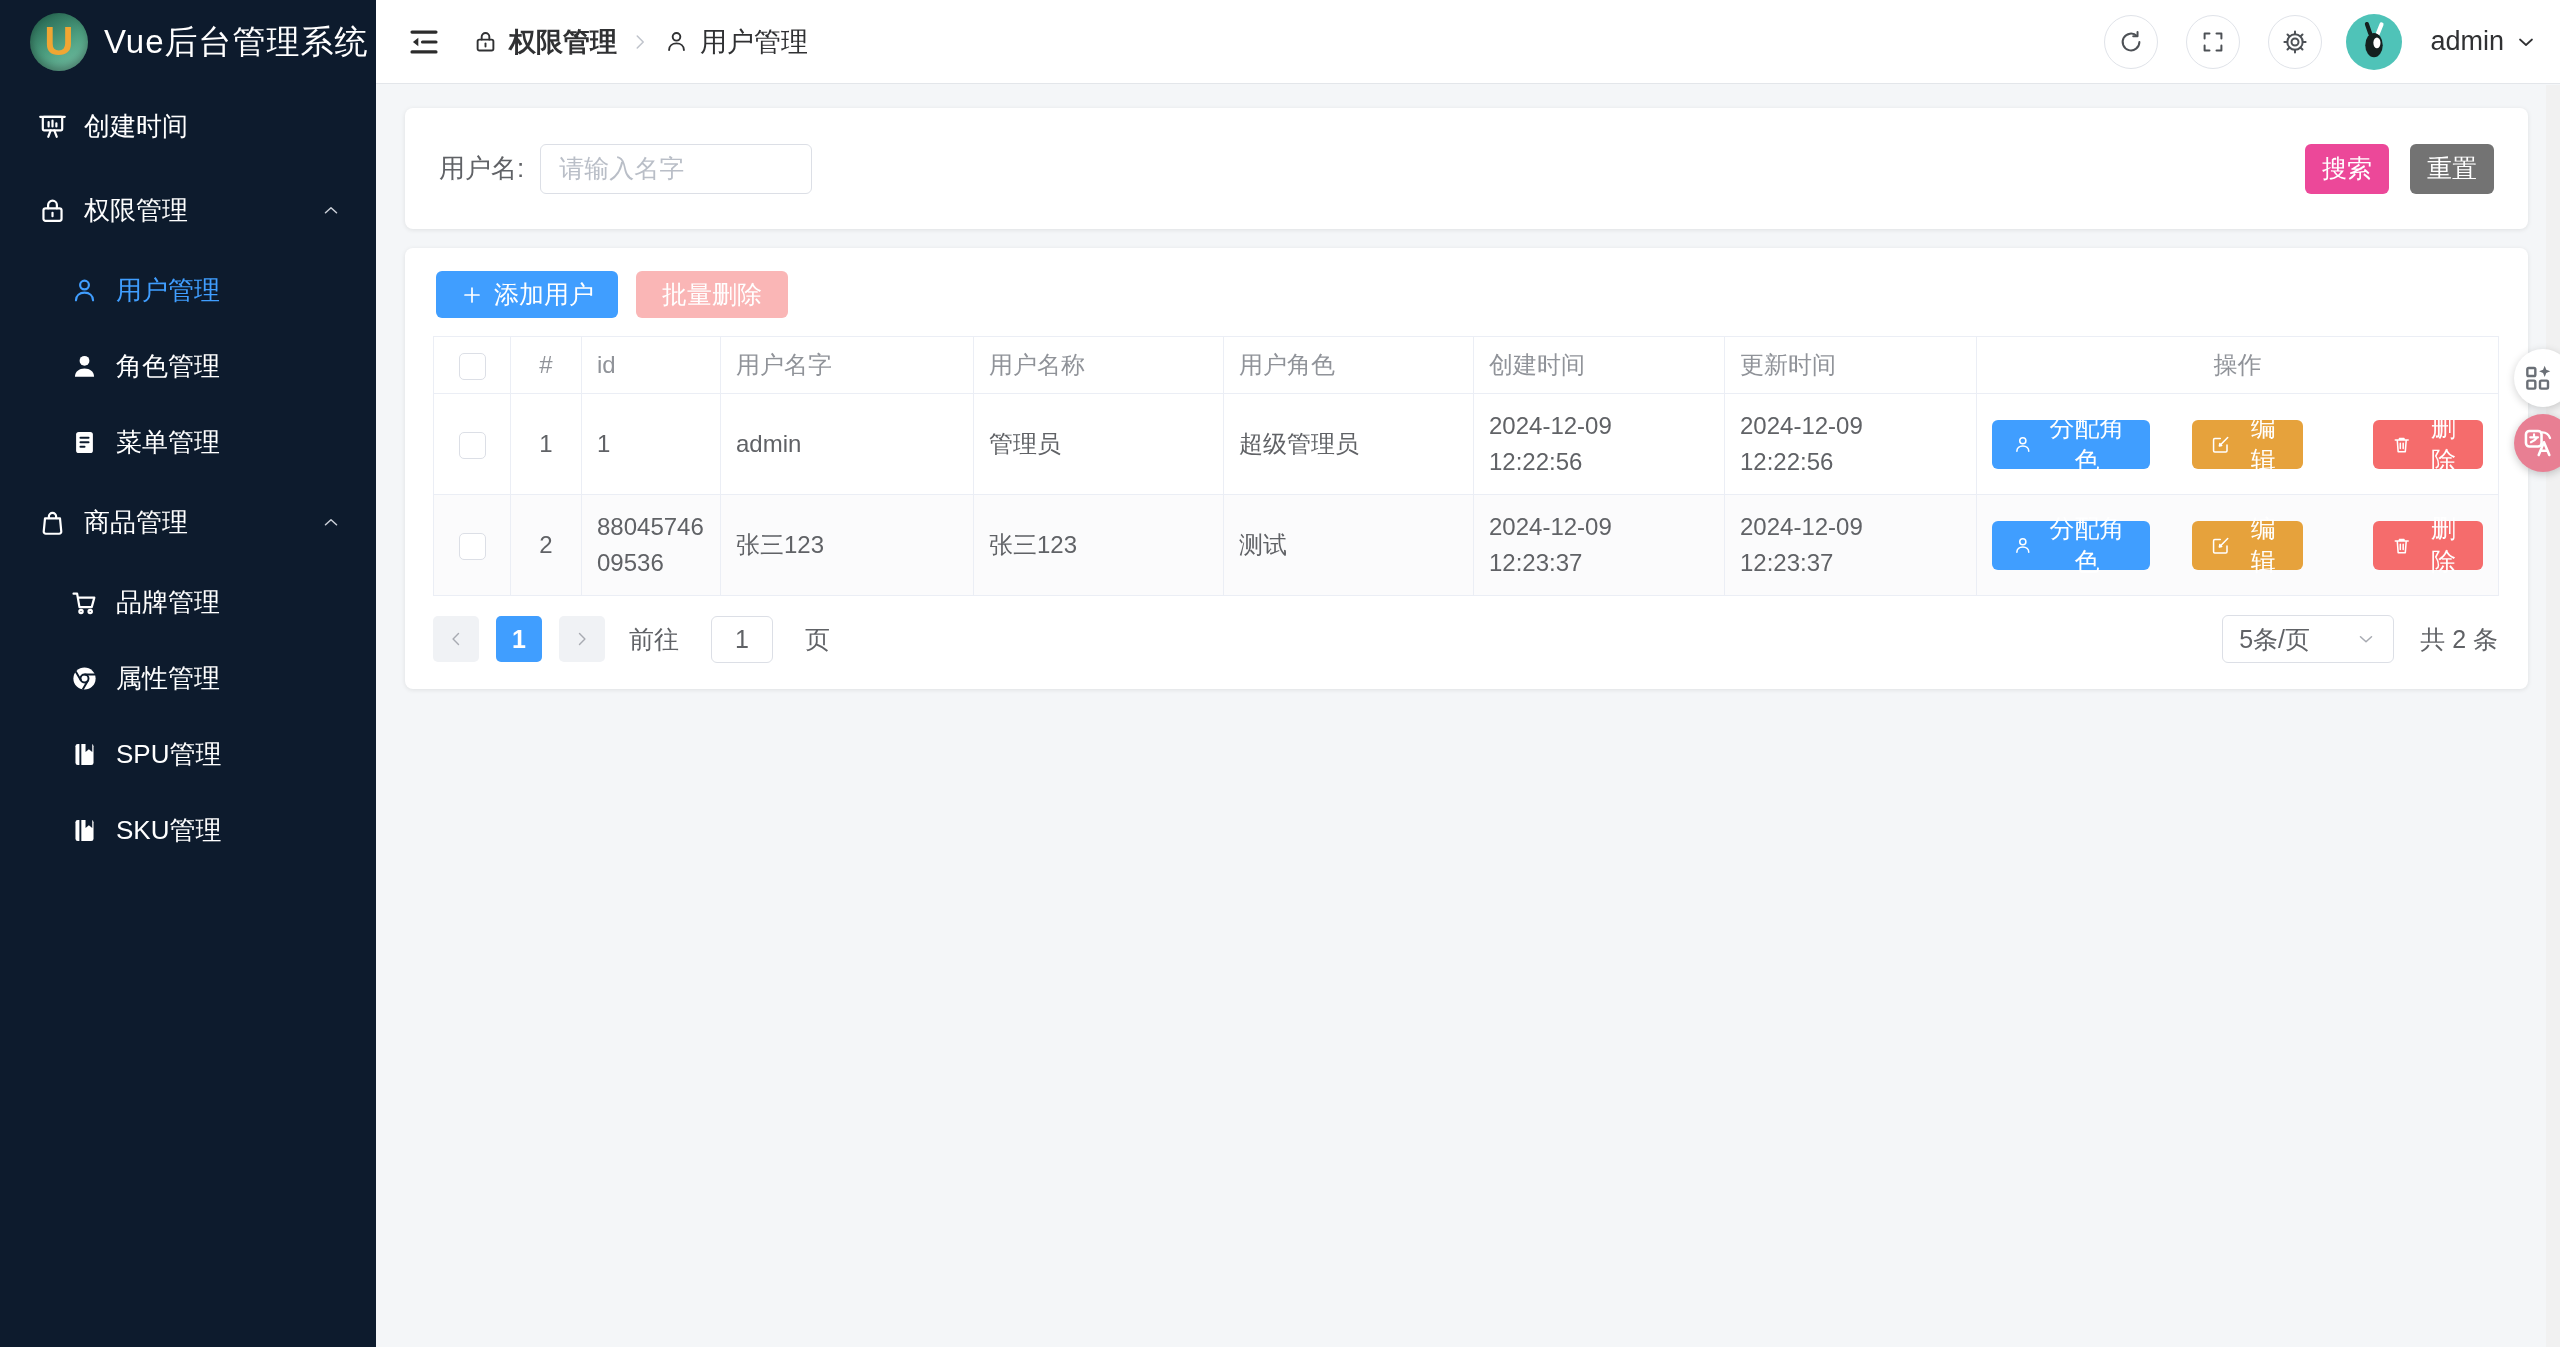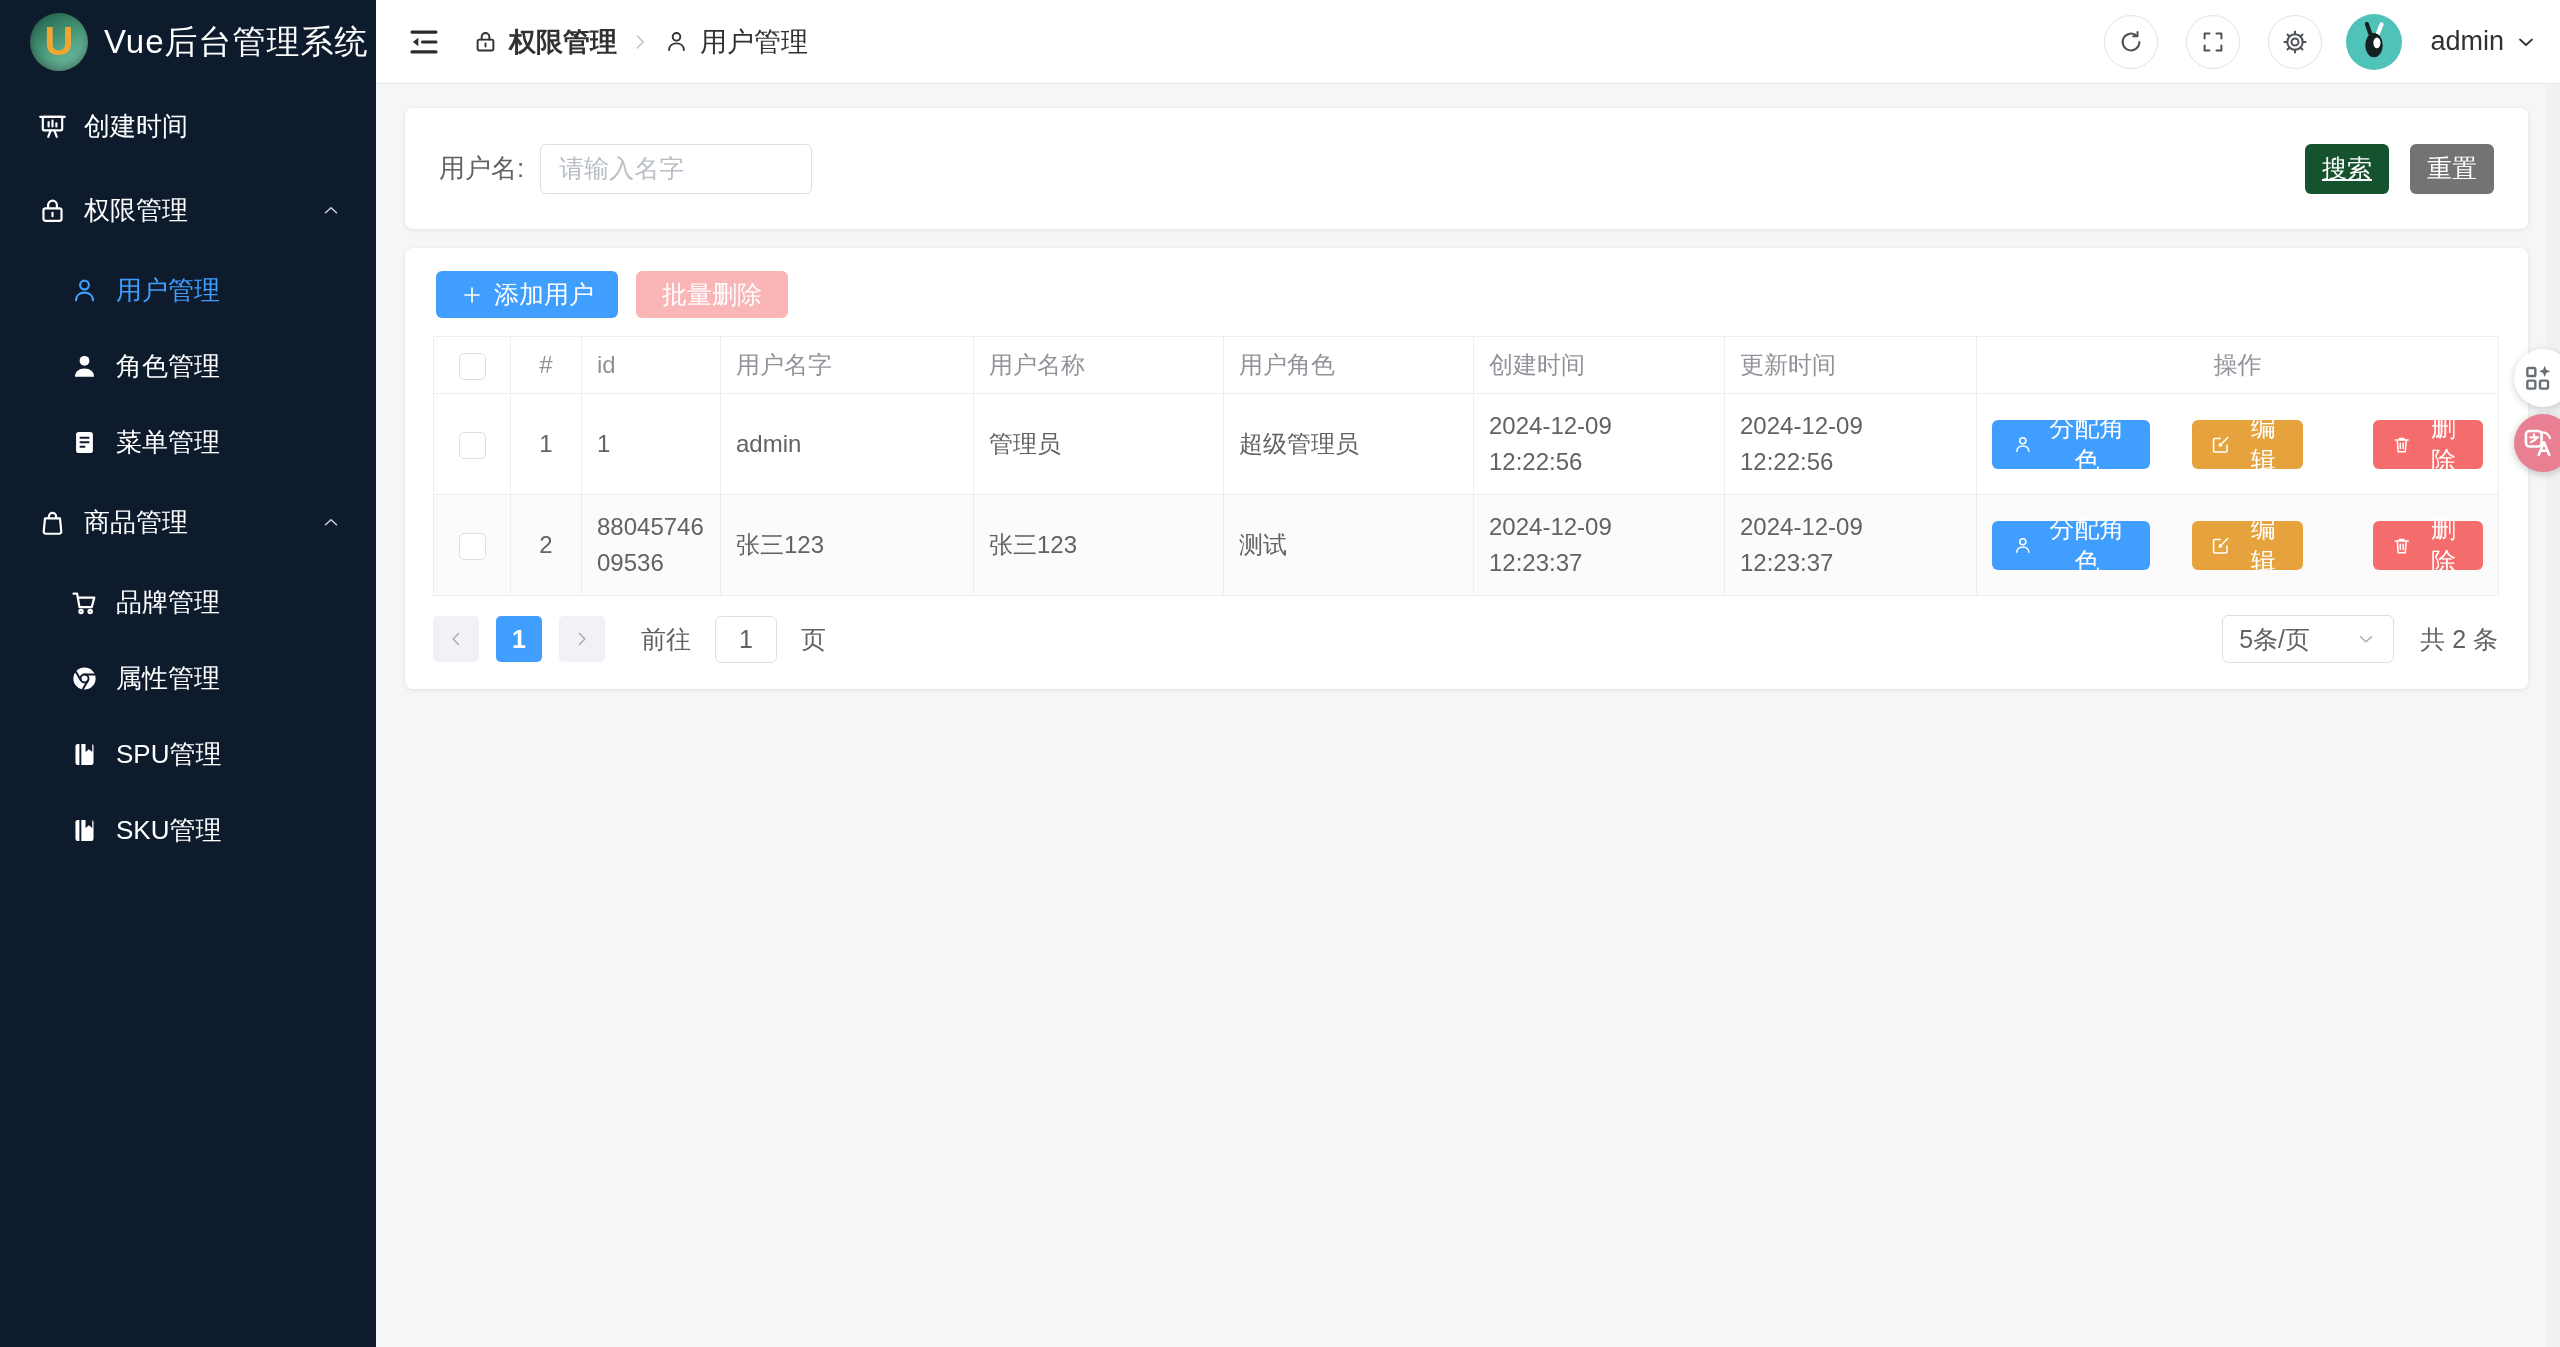--- a/index.html
+++ b/index.html
@@ -41,21 +41,21 @@
   .content { flex:1; padding:24px 32px 0 29px; }
   .card { background:#fff; border-radius:8px; box-shadow:0 1px 5px rgba(0,0,0,.09); }
 
   
   .search-card { height:121px; display:flex; align-items:center; padding:0 34px; margin-bottom:19px; }
   .search-label { font-size:26px; color:#606266; }
   .search-input { width:272px; height:50px; border:1px solid #dcdfe6; border-radius:6px; margin-left:16px; padding:0 18px; font-size:25px; color:#303133; outline:none; font-family:inherit; }
   .search-input::placeholder { color:#b9bec7; }
   .search-actions { margin-left:auto; display:flex; gap:21px; }
   .btn { display:inline-flex; align-items:center; justify-content:center; gap:10px; border:none; border-radius:6px; color:#fff; cursor:pointer; font-size:25px; font-family:inherit; }
-  .btn-search { width:84px; height:50px; background:#14532d;text-decoration:underline; }
+  .btn-search { width:84px; height:50px; background:#ec4899; }
   .btn-reset  { width:84px; height:50px; background:#737373; }
 
   
   .table-card { padding:23px 0 26px; }
   .toolbar { display:flex; gap:18px; padding:0 31px; }
   .btn-add { height:47px; padding:0 24px; background:#409eff; }
   .btn-add svg { width:24px; height:24px; }
   .btn-batch { height:47px; padding:0 26px; background:#fab6b6; cursor:not-allowed; }
 
   table.grid { table-layout:fixed; width:2065px; margin:18px 28px 0 28px; border-collapse:collapse; }
@@ -70,21 +70,21 @@
   .btn-assign { height:49px; padding:0 20px; background:#409eff; }
   .btn-edit   { height:49px; padding:0 18px; background:#e6a23c; }
   .btn-del    { height:49px; padding:16px 18px; background:#f56c6c;margin-left:28px; }
   .ops svg { width:25px; height:25px; }
 
   
   .pager { display:flex; align-items:center; margin:19px 30px 0 28px; }
   .pg-btn { width:46px; height:46px; border-radius:5px; background:#f0f2f5; display:flex; align-items:center; justify-content:center; color:#a8abb2; cursor:pointer; }
   .pg-btn svg { width:20px; height:20px; }
   .pg-num { width:46px; height:46px; border-radius:5px; background:#409eff; color:#fff; font-size:25px; font-weight:700; display:flex; align-items:center; justify-content:center; margin:0 17px; cursor:pointer; }
-  .pg-goto { display:flex; align-items:center; gap:24px; margin-left:36px; font-size:25px; color:#606266; }
+  .pg-goto { display:flex; align-items:center; gap:32px; margin-left:24px; font-size:25px; color:#606266; }
   .pg-input { width:62px; height:47px; border:1px solid #dcdfe6; border-radius:6px; text-align:center; font-size:25px; color:#606266; outline:none; font-family:inherit; }
   .pg-right { margin-left:auto; display:flex; align-items:center; gap:26px; }
   .pg-select { width:172px; height:48px; border:1px solid #dcdfe6; border-radius:6px; display:flex; align-items:center; padding:0 16px; font-size:25px; color:#606266; cursor:pointer; }
   .pg-select .chev-dn { margin-left:auto; width:22px; height:22px; color:#a8abb2; }
   .pg-total { font-size:25px; color:#606266; }
 
   
   .scrolltrack { position:fixed; right:0; top:85px; width:14px; height:1262px; background:#f1f1f1; }
   .float-ext { position:fixed; right:-12px; top:349px; width:58px; height:58px; border-radius:50%; background:#fff; box-shadow:0 2px 8px rgba(0,0,0,.18); display:flex; align-items:center; justify-content:center; cursor:pointer; }
   .float-ext svg { width:32px; height:32px; margin-right:10px; }

